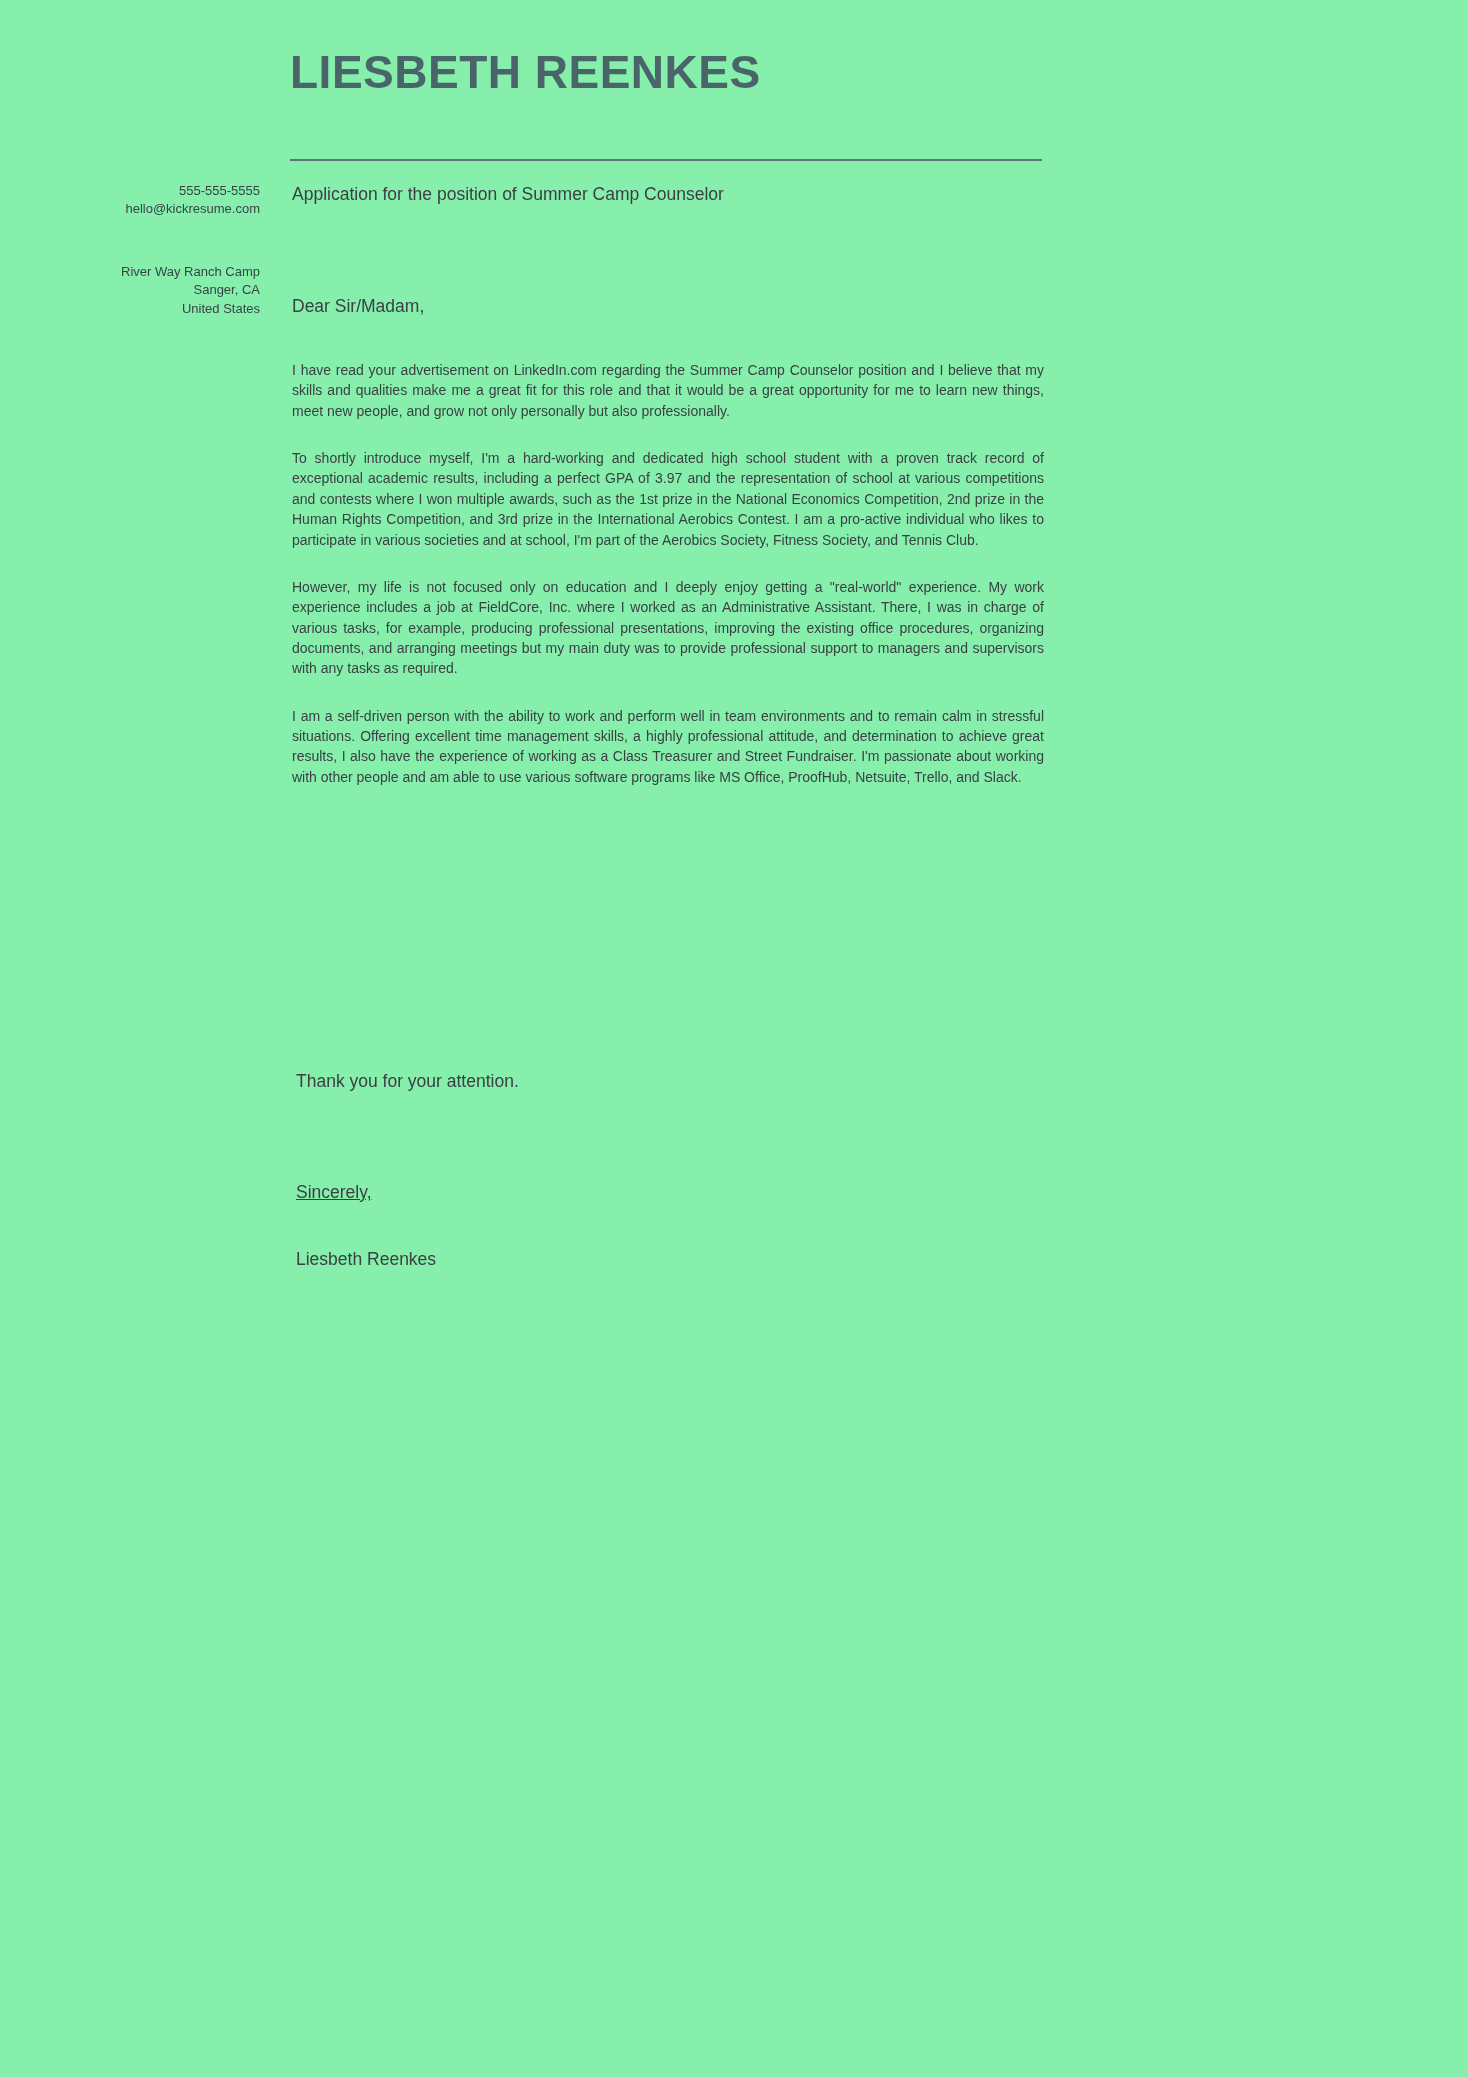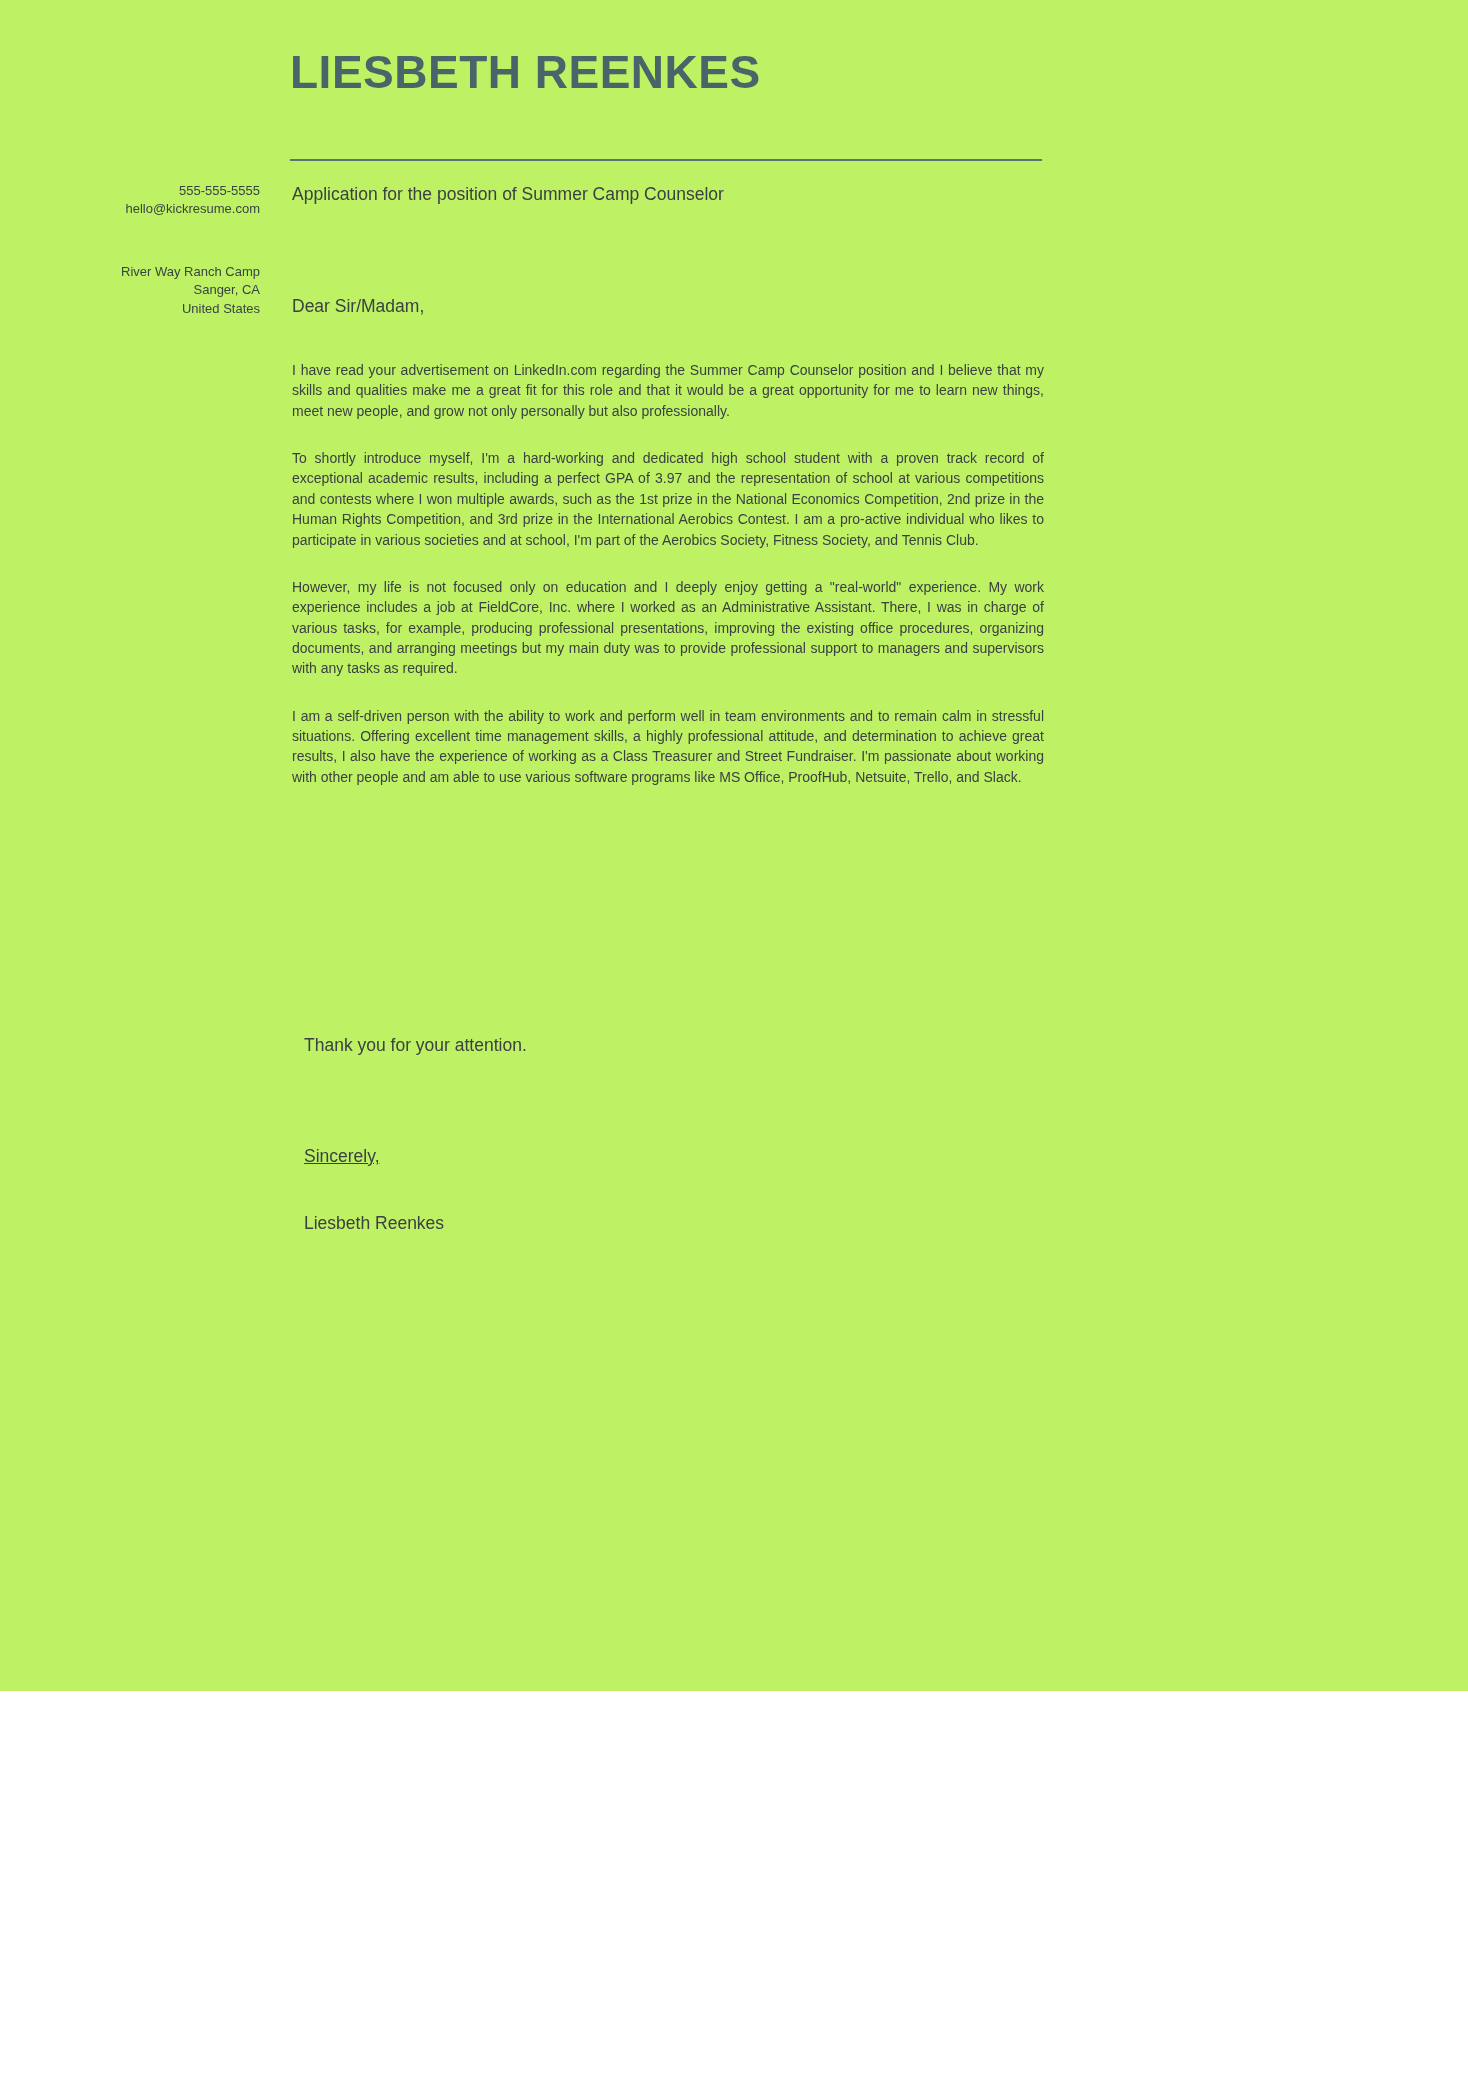--- a/index.html
+++ b/index.html
@@ -10,22 +10,22 @@
   body {
     width: 1468px;
     height: 2077px;
     font-family: "Liberation Sans", sans-serif;
     -webkit-font-smoothing: antialiased;
   }
 
   .page {
     position: relative;
     width: 1468px;
-    height: 1691px;
-    background: #bef264;
+    height: 2077px;
+    background: #86efac;
     box-sizing: border-box;
   }
 
   
   .header {
     position: absolute;
     left: 290px;
     top: 48px;
     width: 752px;
   }
@@ -111,22 +111,23 @@
     text-align: justify;
     text-justify: inter-word;
     font-size: 14px;
     line-height: 1.455;
     color: #3b4043;
   }
   .body-copy p:last-child { margin-bottom: 12px; }
 
   .closing {
     position: absolute;
-    left: 12px;
+    left: 4px;
     width: 752px;
+    margin-top: 36px;
   }
   .closing-thanks { top: 851px; }
   .closing-sincerely { top: 962px; text-decoration: underline; }
   .closing-signature { top: 1029px; }
   .closing p {
     margin: 0;
     font-size: 17.5px;
     color: #3b4043;
   }
 </style>

